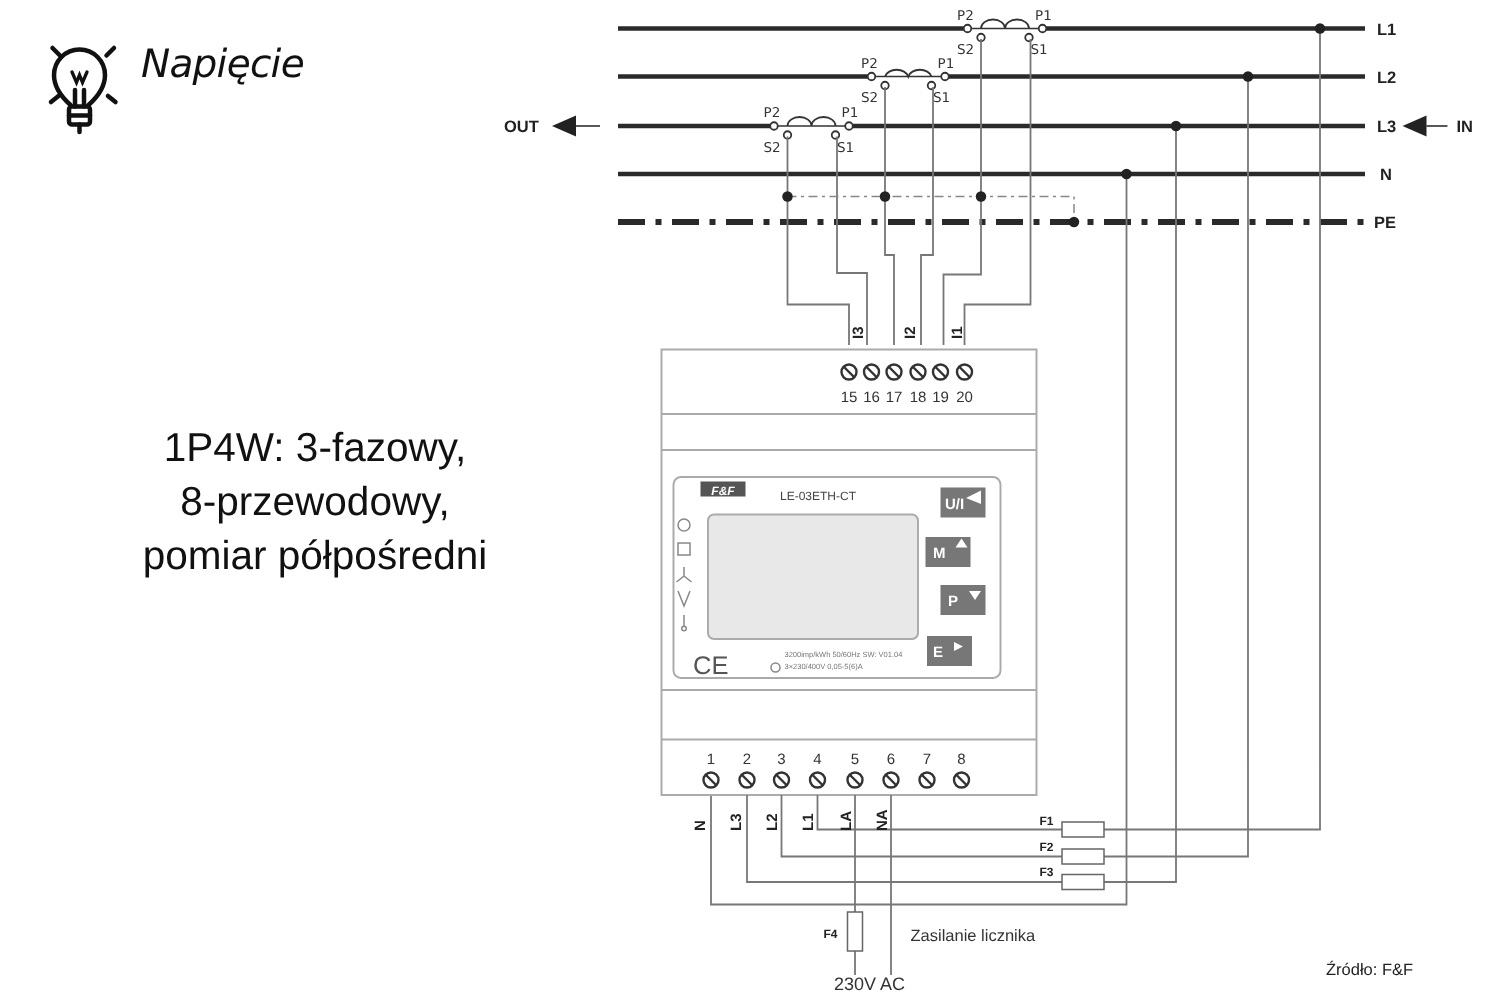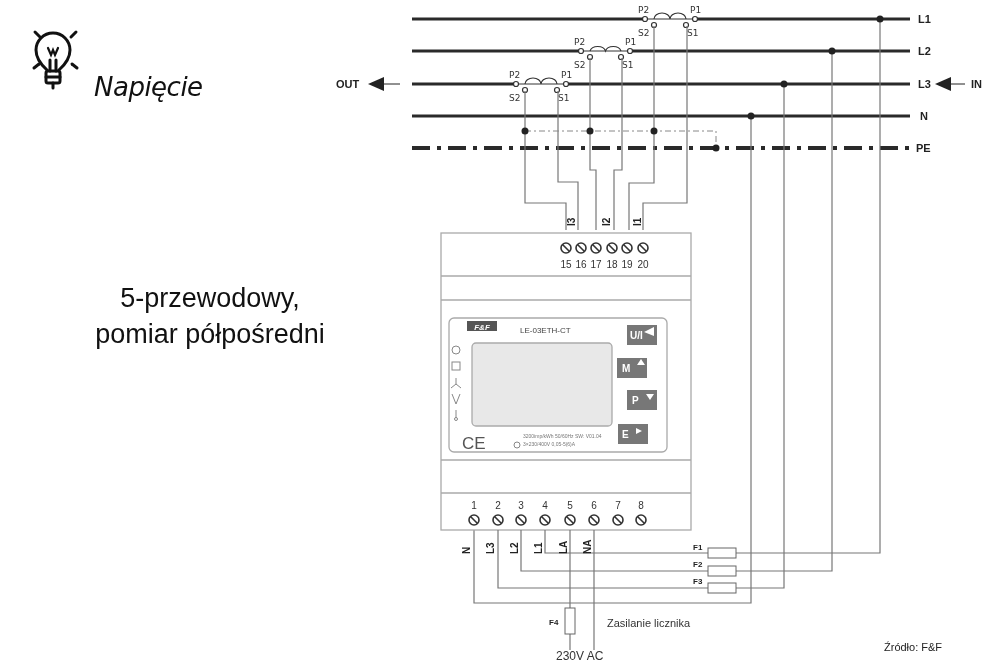--- a/index.html
+++ b/index.html
@@ -1,18 +1,18 @@
 <!DOCTYPE html>
 <html><head>
 <meta charset="utf-8">
 <style>
   html,body{margin:0;padding:0;background:#fff;}
   #root{position:relative;width:1000px;height:667px;overflow:hidden;background:#fff;font-family:"Liberation Sans",sans-serif;}
   svg{position:absolute;left:0;top:0;}
-  .logo-text{position:absolute;left:94px;top:30px;font-family:"DejaVu Sans",sans-serif;font-style:italic;font-size:26px;line-height:26px;color:#111;letter-spacing:-0.5px;margin-top:44px;}
+  .logo-text{position:absolute;left:94px;top:30px;font-family:"DejaVu Sans",sans-serif;font-style:italic;font-size:26px;line-height:26px;color:#111;letter-spacing:-0.5px;}
   .title{position:absolute;left:60px;top:280px;width:300px;text-align:center;font-family:"Liberation Sans",sans-serif;font-size:27px;line-height:36px;color:#111;}
   .src{position:absolute;left:884px;top:641px;font-size:11px;color:#222;}
 </style>
 </head>
 <body>
 
 <div id="root">
 
   <svg width="100" height="100">
     <g stroke="#111" stroke-width="3" fill="none" stroke-linecap="round">
@@ -27,21 +27,22 @@
       <rect x="46" y="71" width="14" height="12" rx="2"></rect>
       <line x1="46" y1="77" x2="60" y2="77"></line>
       <line x1="53" y1="83" x2="53" y2="88"></line>
     </g>
   </svg>
   <div class="logo-text">
     <div>Napięcie</div>
   </div>
 
   <div class="title">
-    <div>5-przewodowy,</div>
+    <div>1P4W: 3-fazowy,</div>
+    <div>8-przewodowy,</div>
     <div>pomiar półpośredni</div>
   </div>
 
   <svg width="1000" height="667" style="pointer-events:none">
 
     <g stroke="#2a2a2a" stroke-width="3">
       <line x1="412" y1="19" x2="910" y2="19"></line>
       <line x1="412" y1="51" x2="910" y2="51"></line>
       <line x1="412" y1="84" x2="910" y2="84"></line>
       <line x1="412" y1="116" x2="910" y2="116"></line>

